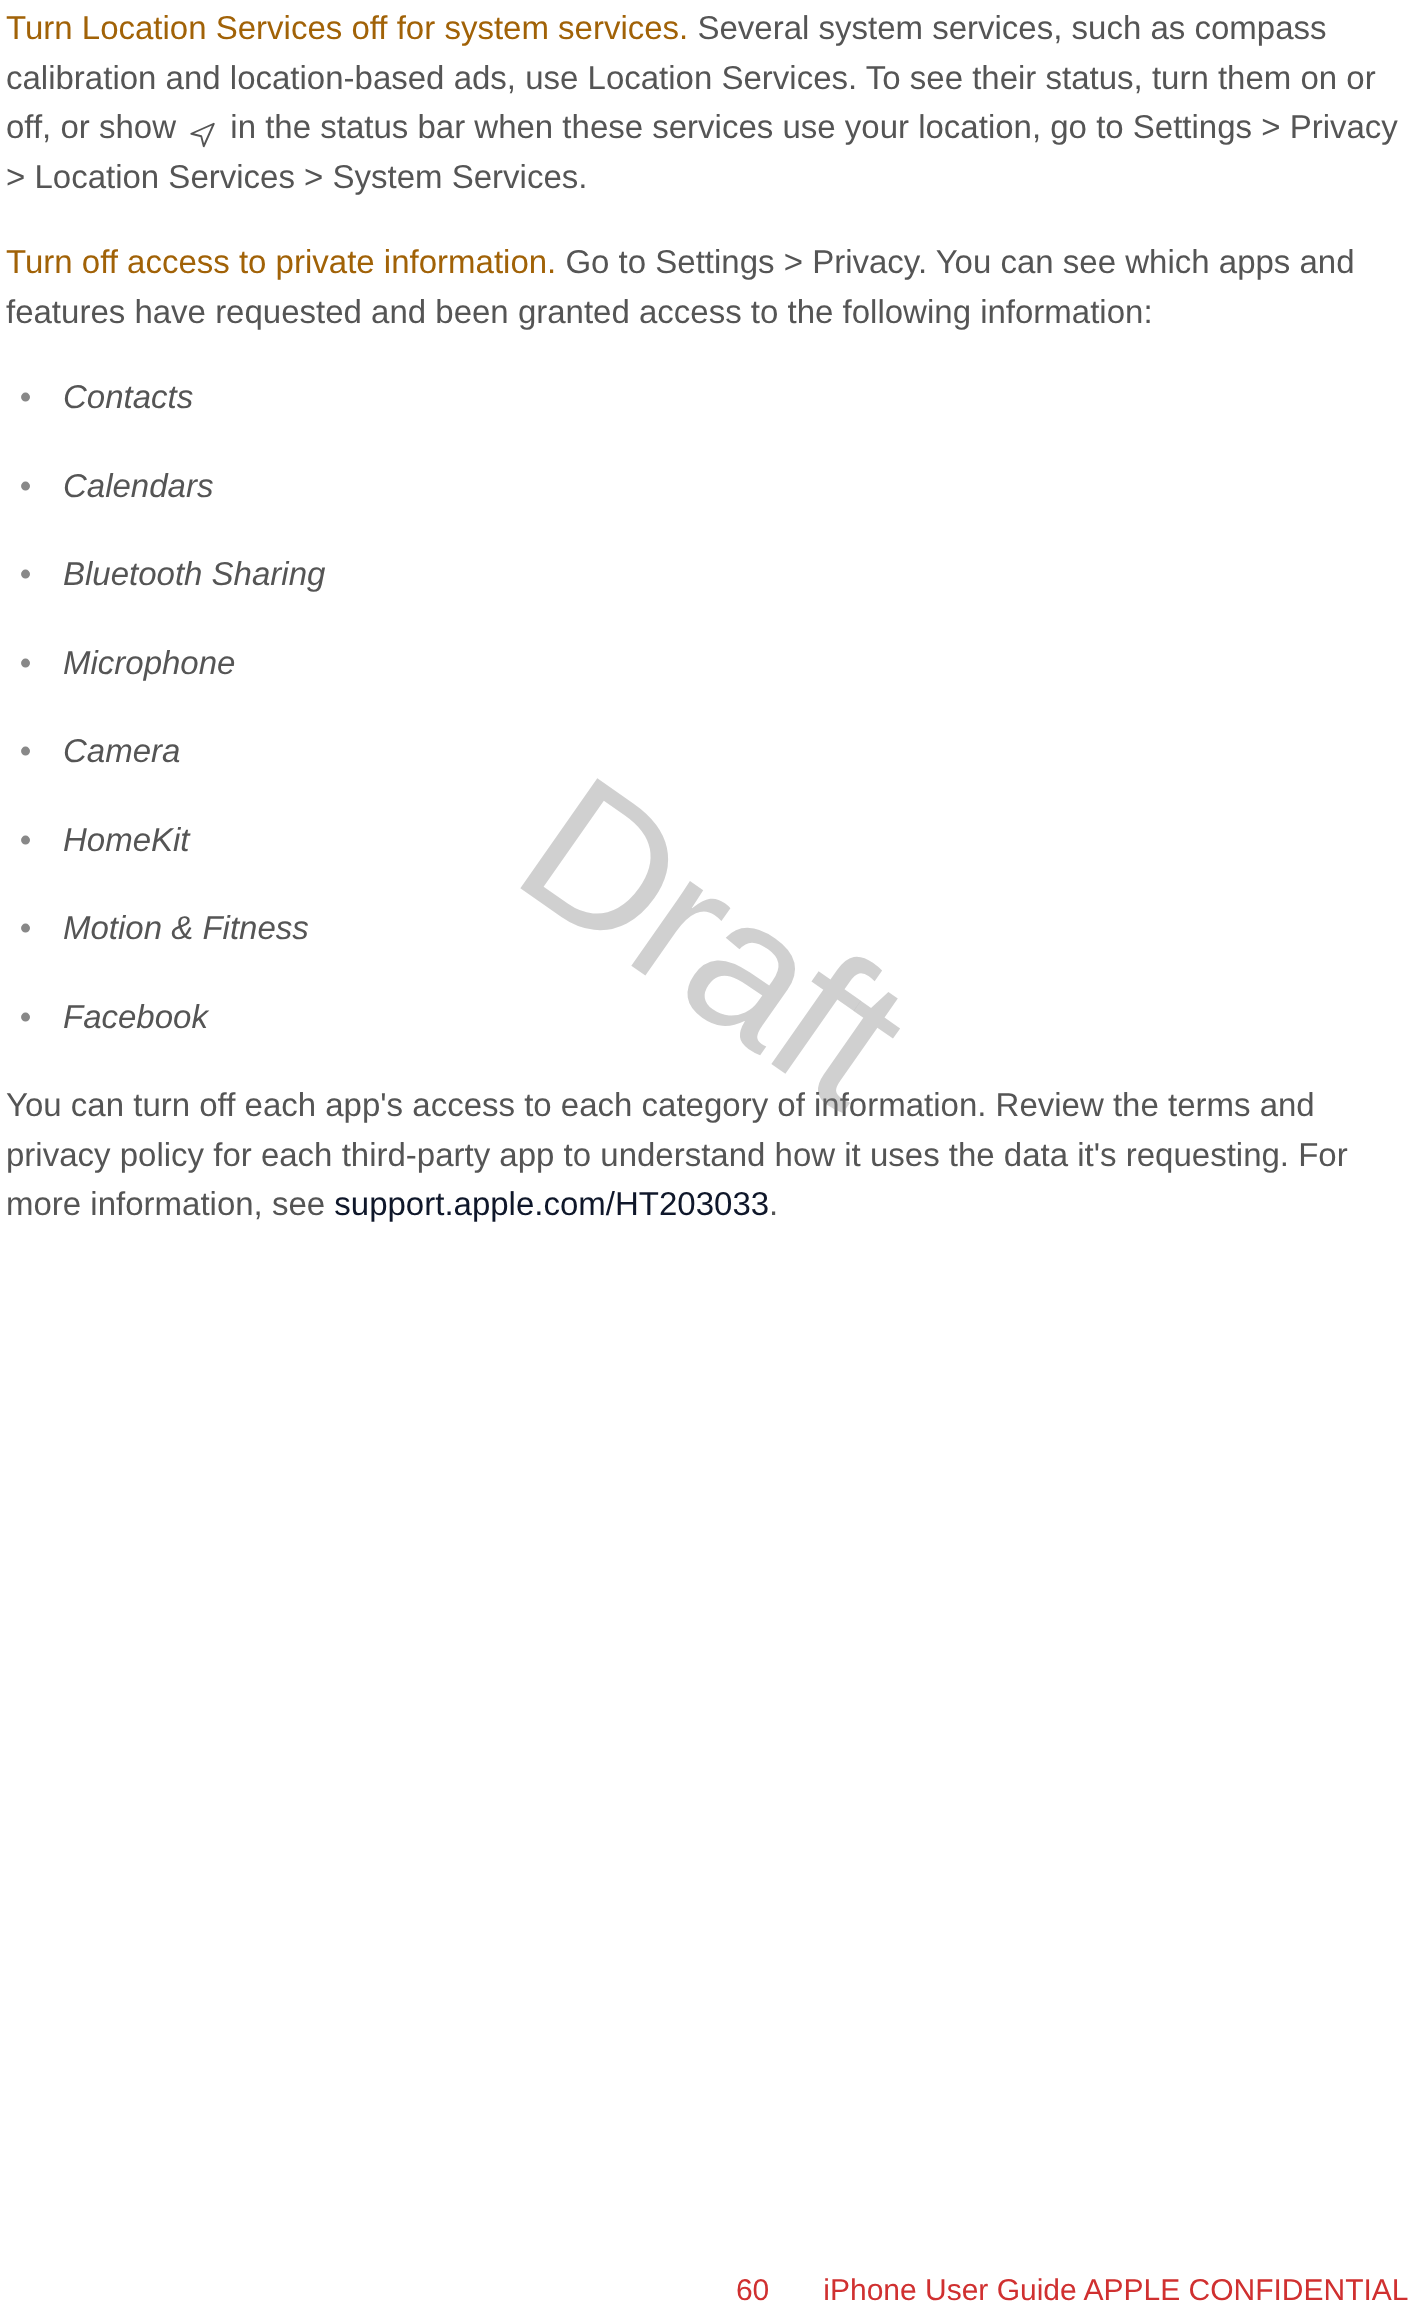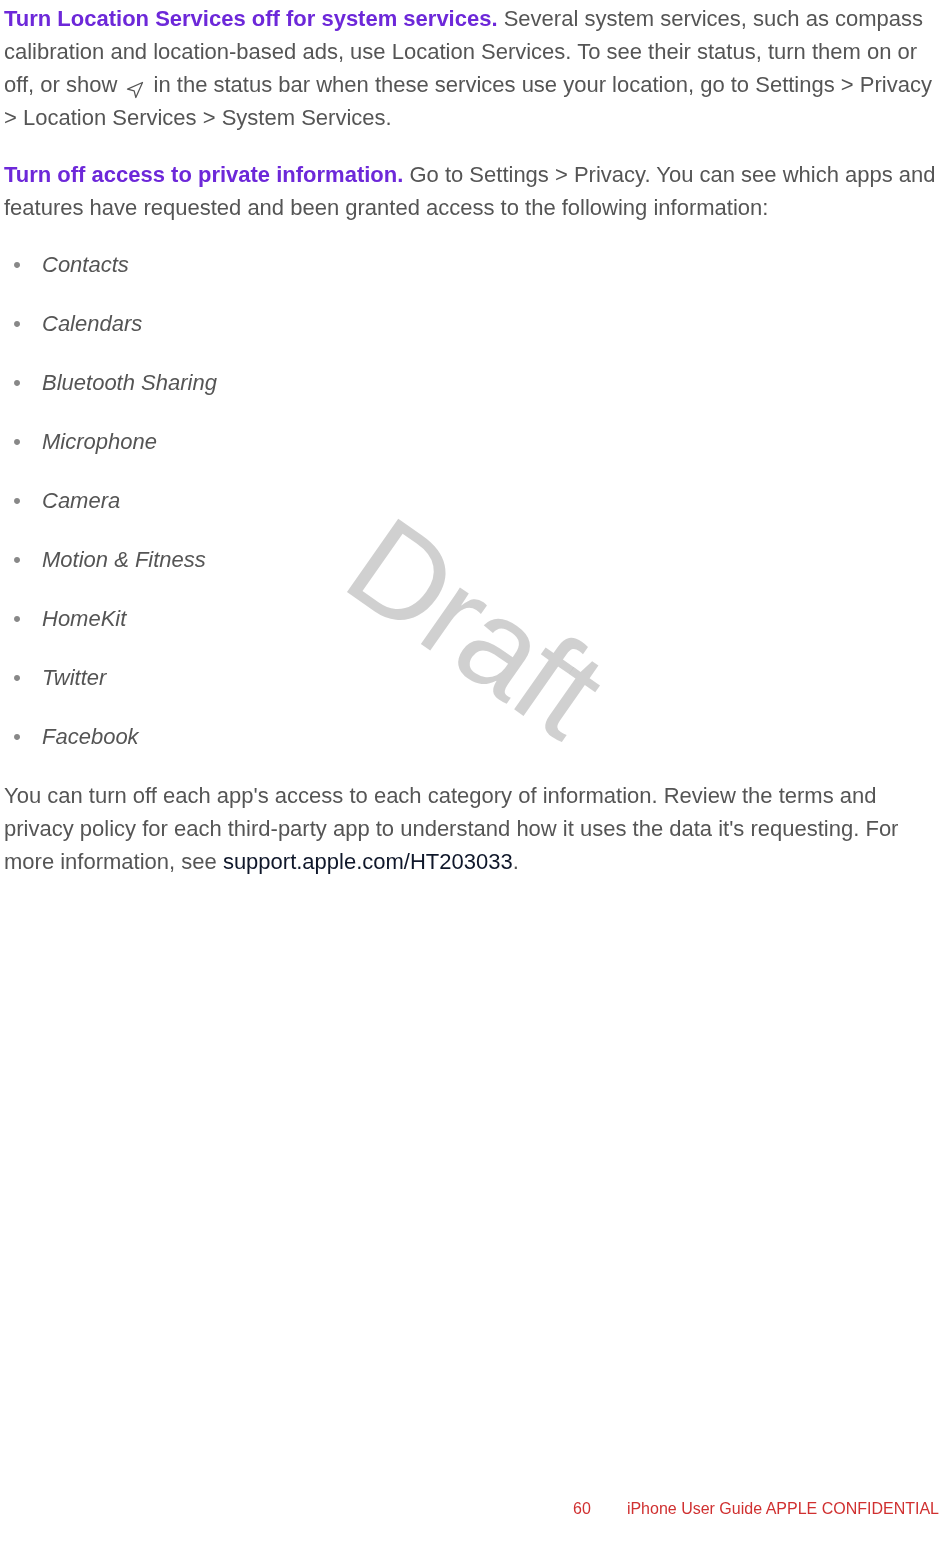--- a/index.html
+++ b/index.html
@@ -15,22 +15,22 @@
       position: relative;
       padding: 0;
       color: #555;
       font-size: 22px;
       line-height: 1.5;
     }
     .content {
       padding: 2px 4px 0 4px;
     }
     .bold {
-      font-weight: 700;
-      color: #6d28d9;
+      font-weight: 400;
+      color: #a16207;
     }
     .paragraph {
       margin-bottom: 24px;
     }
     .icon-inline {
       display: inline-block;
       vertical-align: middle;
       width: 20px;
       height: 20px;
       margin: 0 2px;
@@ -65,23 +65,23 @@
       transform: translate(-50%, 0) rotate(35deg);
       font-size: 130px;
       font-weight: 400;
       color: rgba(120, 120, 120, 0.35);
       pointer-events: none;
       user-select: none;
       letter-spacing: -2px;
     }
     .footer {
       position: absolute;
-      bottom: 21px;
+      bottom: 0;
       right: 10px;
-      font-size: 16px;
+      font-size: 20px;
       color: #d03030;
     }
     .footer span {
       margin-left: 18px;
     }
     .page-num {
       color: #d03030;
       margin-right: 18px;
     }
   </style>
@@ -99,23 +99,22 @@
   <p class="paragraph">
     <span class="bold">Turn off access to private information.</span><span> Go to Settings &gt; Privacy. You can see which apps and features have requested and been granted access to the following information:</span>
   </p>
 
   <ul>
     <li><span>Contacts</span></li>
     <li><span>Calendars</span></li>
     <li><span>Bluetooth Sharing</span></li>
     <li><span>Microphone</span></li>
     <li><span>Camera</span></li>
+    <li><span>HomeKit</span></li>
     <li><span>Motion &amp; Fitness</span></li>
-    <li><span>HomeKit</span></li>
-    <li><span>Twitter</span></li>
     <li><span>Facebook</span></li>
   </ul>
 
   <p class="paragraph">
     <span>You can turn off each app's access to each category of information. Review the terms and privacy policy for each third-party app to understand how it uses the data it's requesting. For more information, see </span><a class="link">support.apple.com/HT203033</a><span>.</span>
   </p>
 
 </div>
 
 <div class="watermark">Draft</div>

